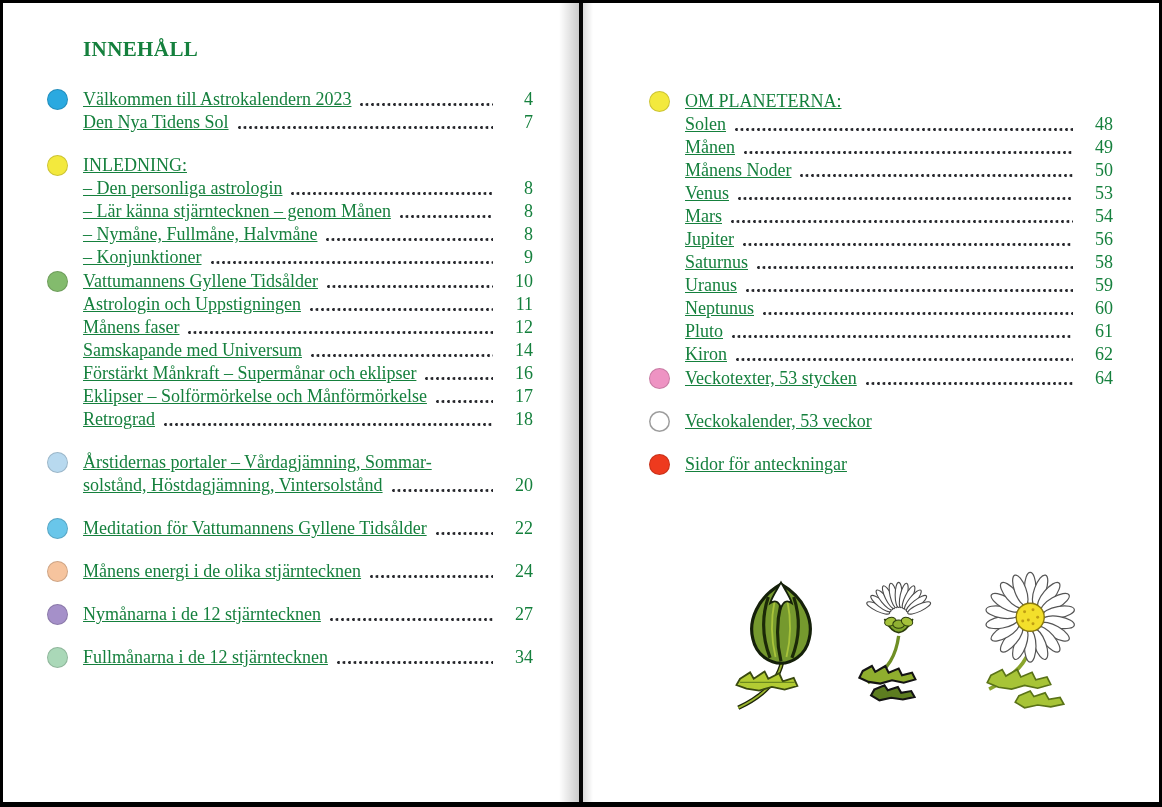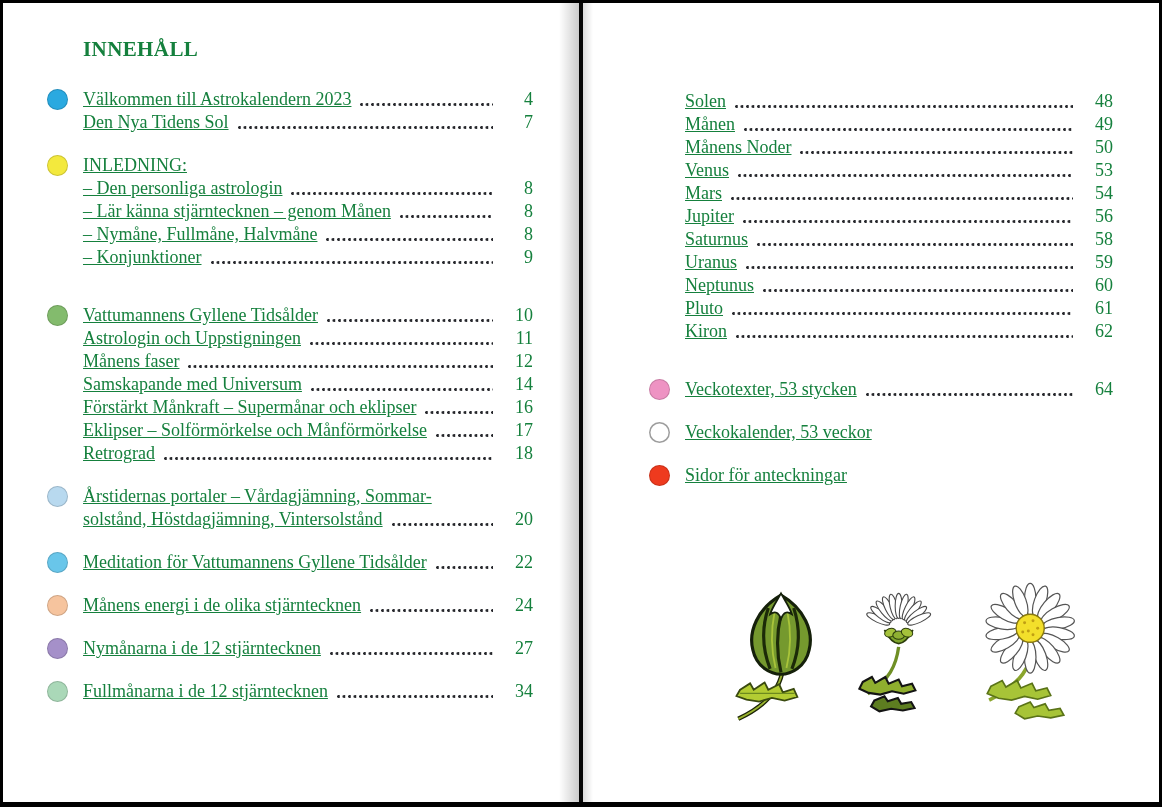--- a/index.html
+++ b/index.html
@@ -22,21 +22,21 @@
     content:'';position:absolute;top:0;left:0;width:10px;height:100%;
     background:linear-gradient(to right,rgba(0,0,0,0.14),rgba(0,0,0,0));
   }
   .toc-title{
     font-size:21px;font-weight:bold;letter-spacing:0.4px;
     margin:34px 0 27px 36px;line-height:24px;
   }
   .row{display:flex;align-items:center;height:23px;}
   .page-right .row{height:23px;}
   .gap{margin-top:20px;}
-  .gap-sm{margin-top:35px;}
+  .gap-sm{margin-top:1px;}
   .dotcell{width:36px;flex:none;display:flex;align-items:center;}
   .dot{
     width:21px;height:21px;border-radius:50%;
     box-shadow:inset 0 0 0 1px rgba(0,0,0,0.16);
   }
   .white-dot{box-shadow:inset 0 0 0 1.5px #9d9d9d;}
   .txt{white-space:nowrap;flex:none;text-decoration:underline;}
   .leader{
     flex:1;height:3px;align-self:flex-end;margin:0 10px 5px 9px;min-width:8px;
     background-image:radial-gradient(circle at 1.5px 1.5px,#26272c 1.25px,rgba(0,0,0,0) 1.6px);
@@ -192,20 +192,26 @@
       <span class="txt">Fullmånarna i de 12 stjärntecknen</span>
       <span class="leader"></span>
       <span class="num">34</span>
     </div>
   </div>
 
   <div class="divider"></div>
 
   <div class="page page-right">
 
+    <div class="row">
+      <span class="dotcell">
+          <span class="dot" style="background-color: rgb(243, 233, 61);"></span>
+        </span>
+      <span class="txt">OM PLANETERNA:</span>
+    </div>
     <div class="row">
       <span class="dotcell"></span>
       <span class="txt">Solen</span>
       <span class="leader"></span>
       <span class="num">48</span>
     </div>
     <div class="row">
       <span class="dotcell"></span>
       <span class="txt">Månen</span>
       <span class="leader"></span>

